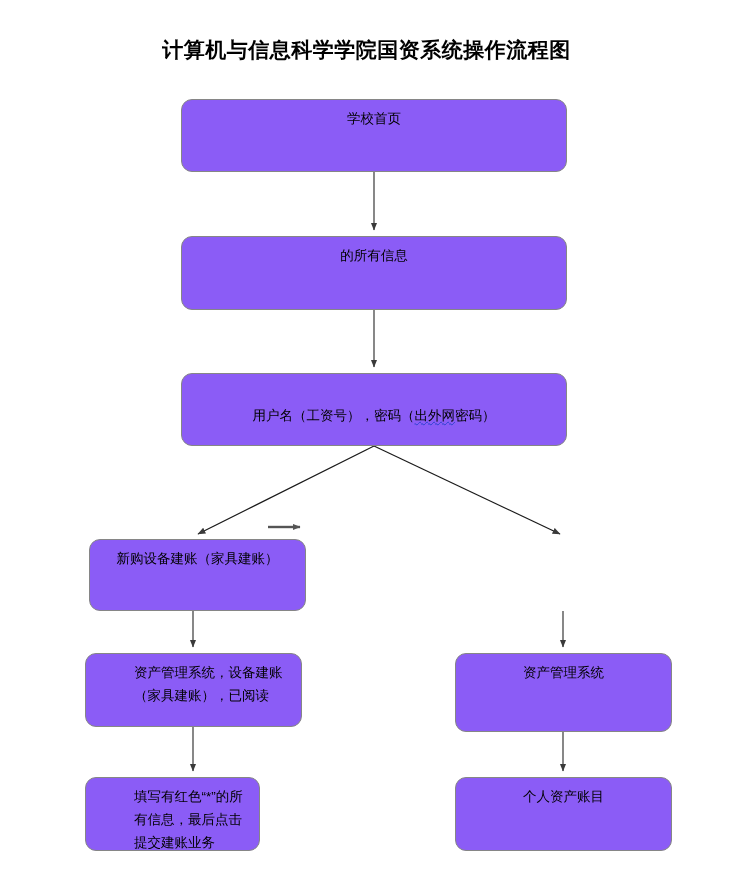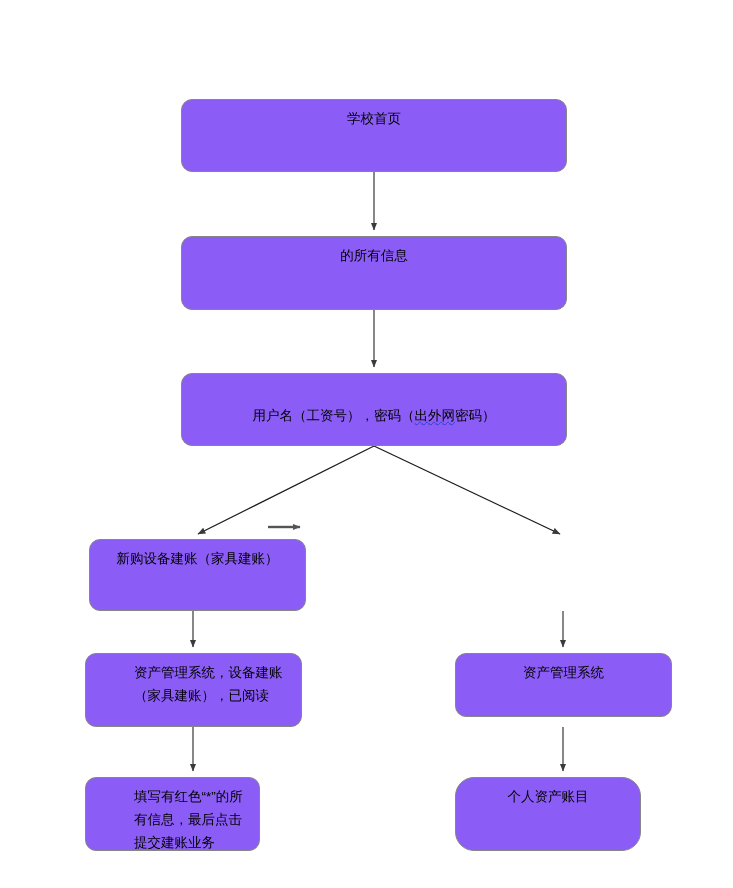--- a/index.html
+++ b/index.html
@@ -76,20 +76,21 @@
     width: 733px;
     height: 888px;
     pointer-events: none;
   }
 </style>
 </head>
 <body>
 
 <div id="page-root">
 
+  <div class="title">计算机与信息科学学院国资系统操作流程图</div>
 
   <svg id="connectors" viewBox="0 0 733 888" width="733" height="888">
     <defs>
       <marker id="arrowhead" markerWidth="9" markerHeight="9" refX="7.4" refY="3.2" orient="auto" markerUnits="userSpaceOnUse">
         <path d="M 0 0 L 8 3.2 L 0 6.4 z" fill="#3a3a3a"></path>
       </marker>
       <marker id="arrowhead-gray" markerWidth="9" markerHeight="9" refX="7.4" refY="3.2" orient="auto" markerUnits="userSpaceOnUse">
         <path d="M 0 0 L 8 3.2 L 0 6.4 z" fill="#555555"></path>
       </marker>
     </defs>
@@ -127,25 +128,25 @@
 
   <div class="node" style="left:89px; top:539px; width:217px; height:72px;">
     <div class="node-text">新购设备建账（家具建账）</div>
   </div>
 
 
   <div class="node" style="left:85px; top:653px; width:217px; height:74px;">
     <div class="node-text left-align">资产管理系统，设备建账（家具建账），已阅读</div>
   </div>
 
-  <div class="node" style="left:455px; top:653px; width:217px; height:64px;">
+  <div class="node" style="left:455px; top:653px; width:217px; height:79px;">
     <div class="node-text">资产管理系统</div>
   </div>
 
   <div class="node" style="left:85px; top:777px; width:175px; height:74px;">
     <div class="node-text left-align">填写有红色“*”的所有信息，最后点击提交建账业务</div>
   </div>
 
-  <div class="node" style="left:455px; top:777px; width:186px; height:74px;border-radius:19px;">
+  <div class="node" style="left:455px; top:777px; width:217px; height:74px;">
     <div class="node-text">个人资产账目</div>
   </div>
 
 </div>
 
 </body></html>

